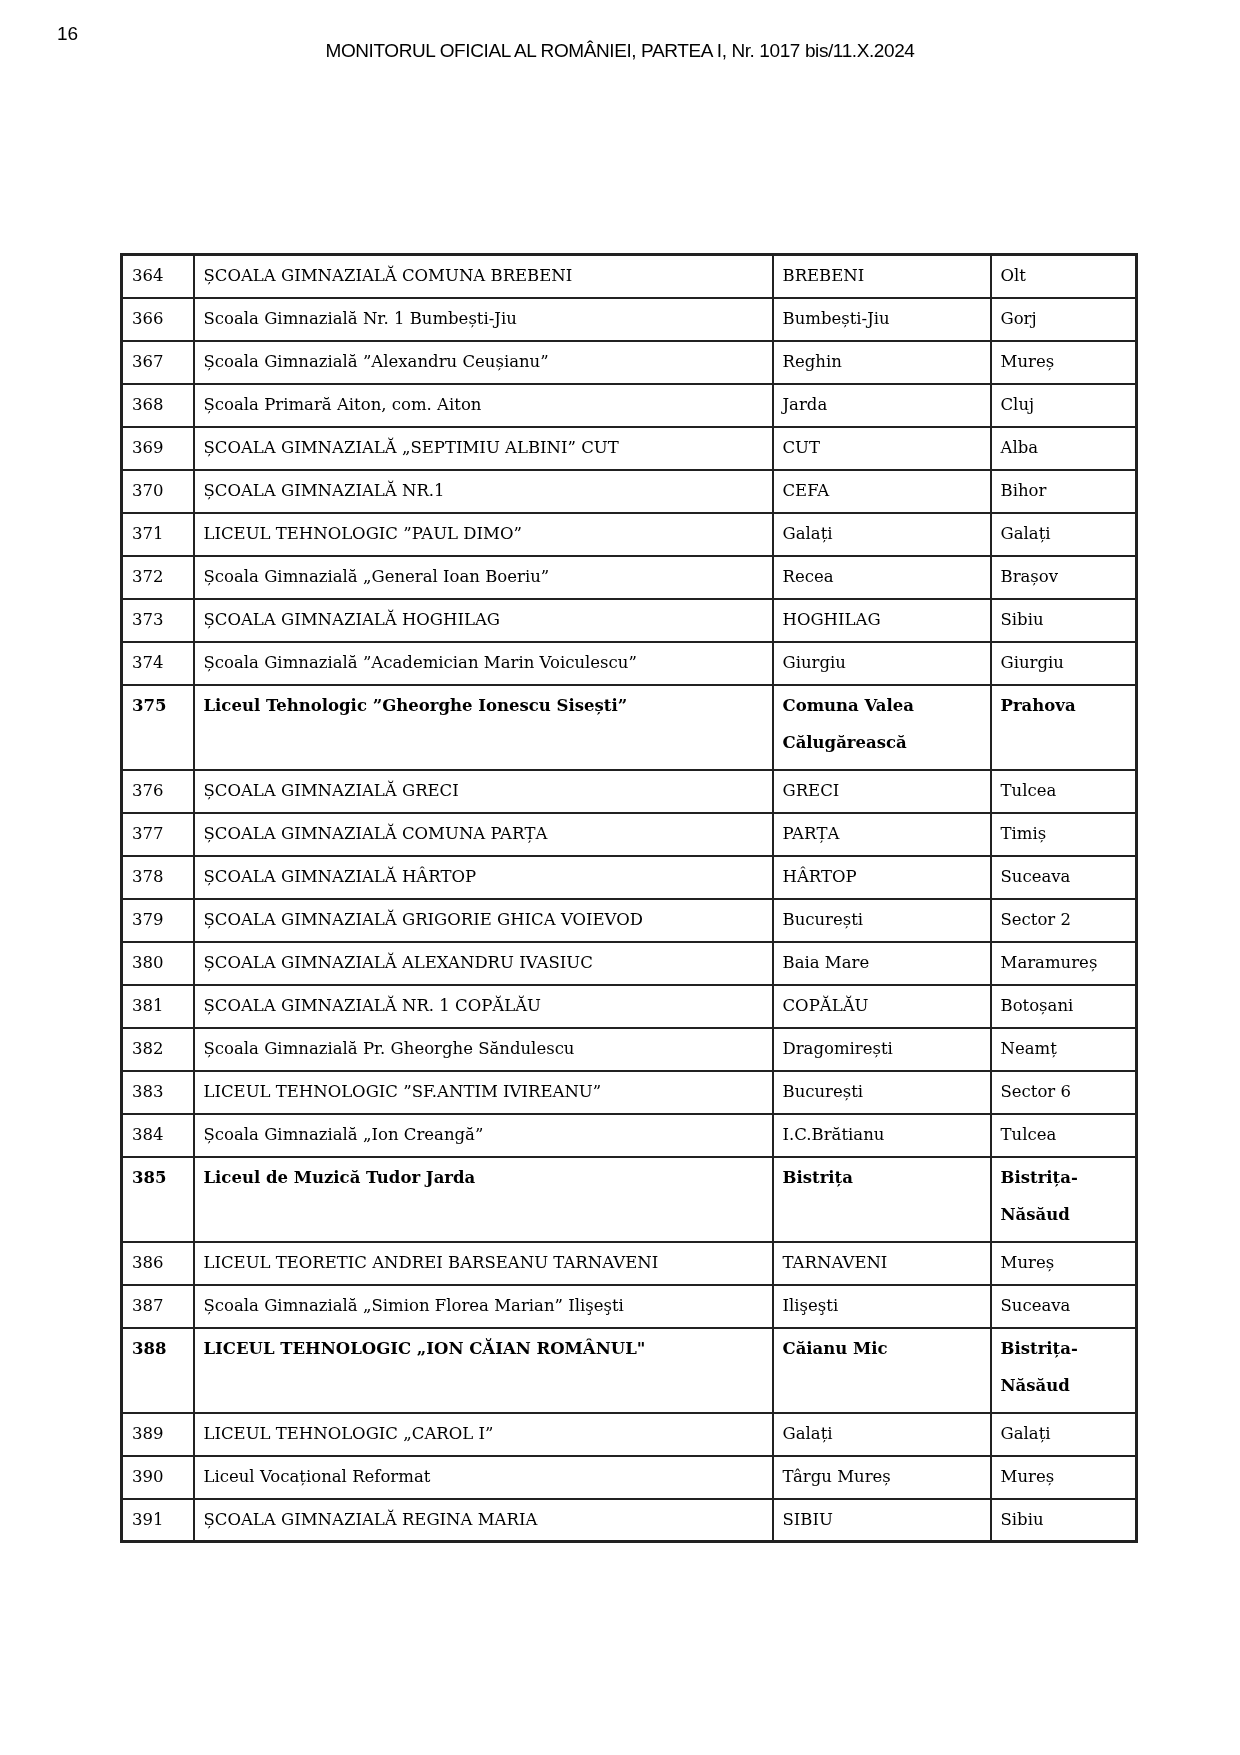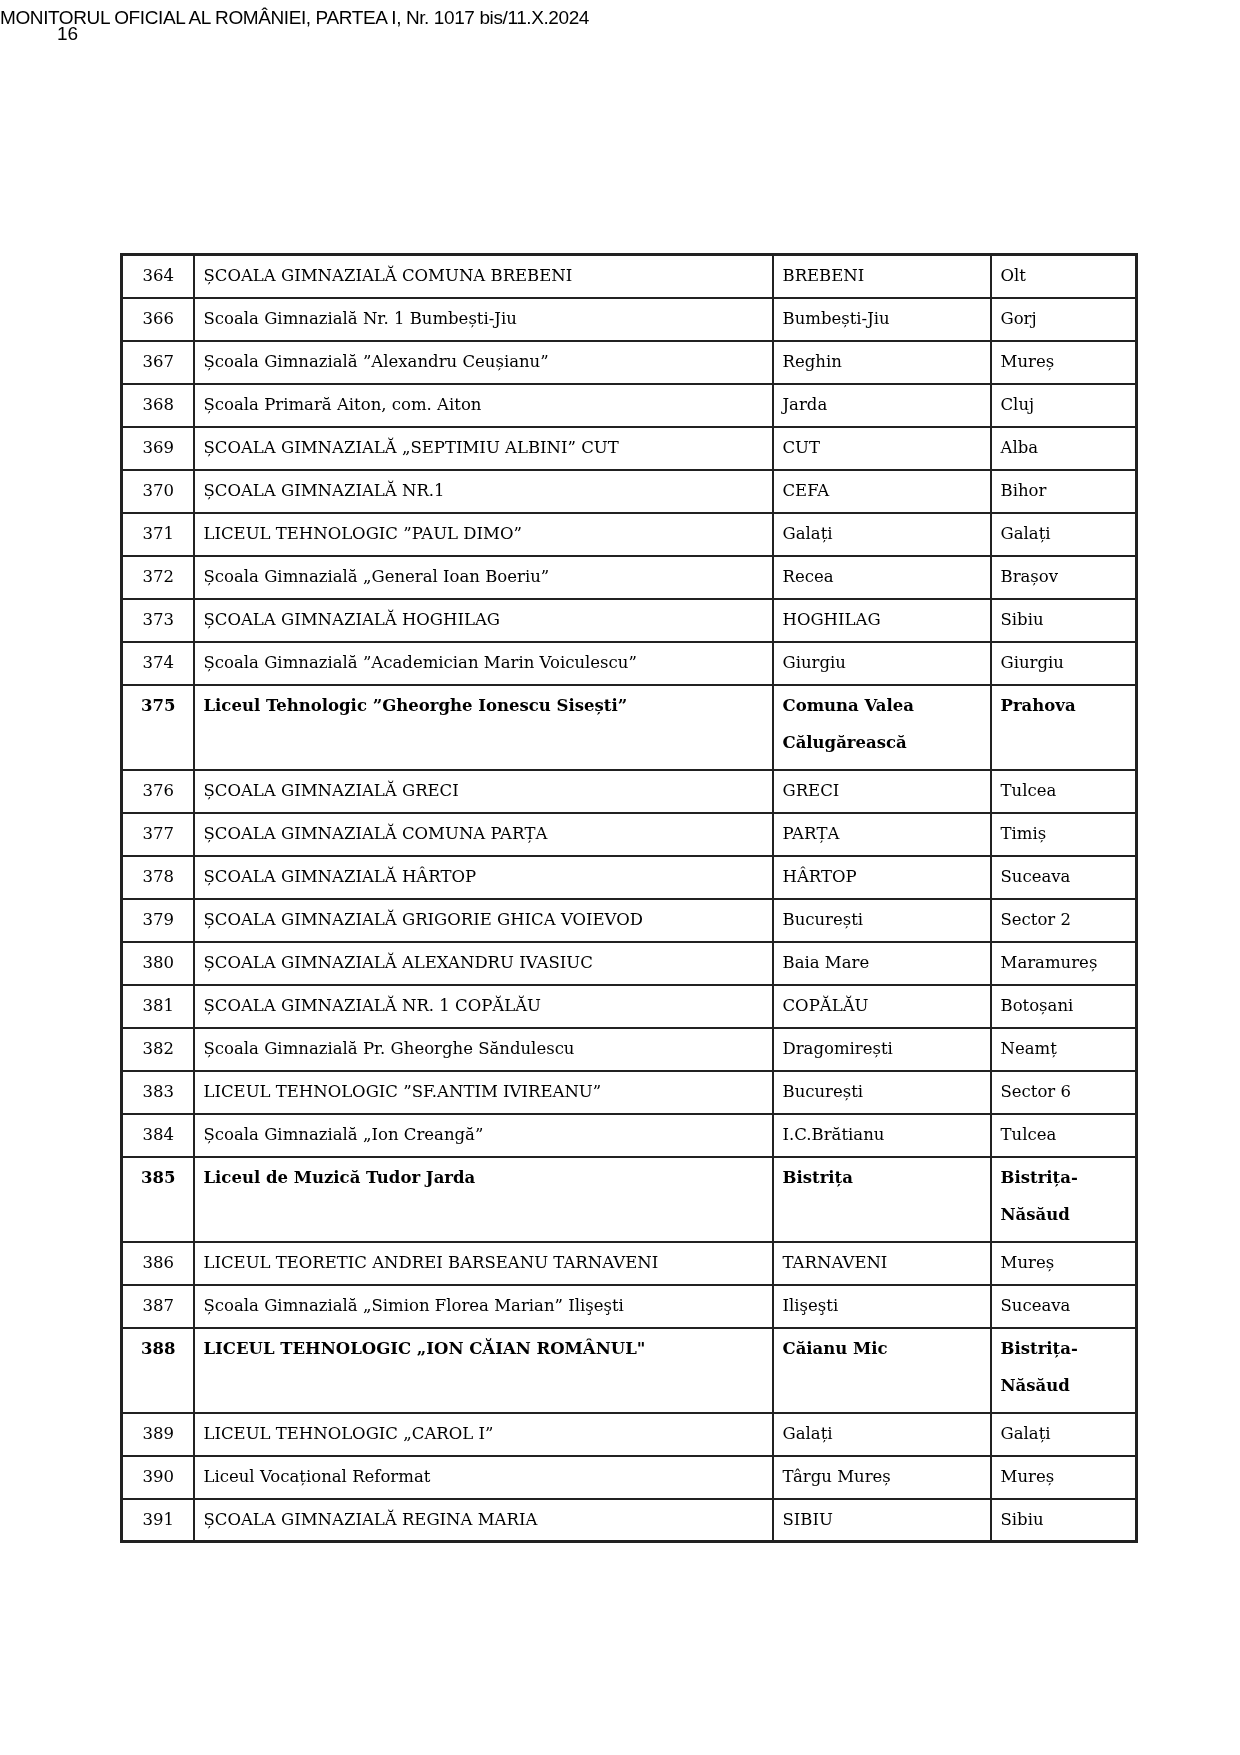--- a/index.html
+++ b/index.html
@@ -29,22 +29,22 @@
   }
   .page-number {
     position: absolute;
     left: 57px;
     top: 23px;
   }
   .header-title {
     position: absolute;
     left: 0;
     right: 0;
-    top: 7px;
-    text-align: left;
+    top: 40px;
+    text-align: center;
     letter-spacing: -0.4px;
     white-space: nowrap;
   }
   
   table.schools {
     position: absolute;
     top: 253px;
     left: 120px;
     width: 1015px;
     border-collapse: collapse;
@@ -63,21 +63,20 @@
   table.schools td {
     vertical-align: top;
     padding: 1px 8px 2px 9px;
     overflow: hidden;
   }
   .cell-text {
     line-height: 37px;
     white-space: pre-line;
   }
   td.c-nr {
-    text-align: center;
     padding-left: 2px;
     padding-right: 2px;
   }
 </style>
 </head>
 <body>
 
 <div class="page">
 
   <div class="page-header">

